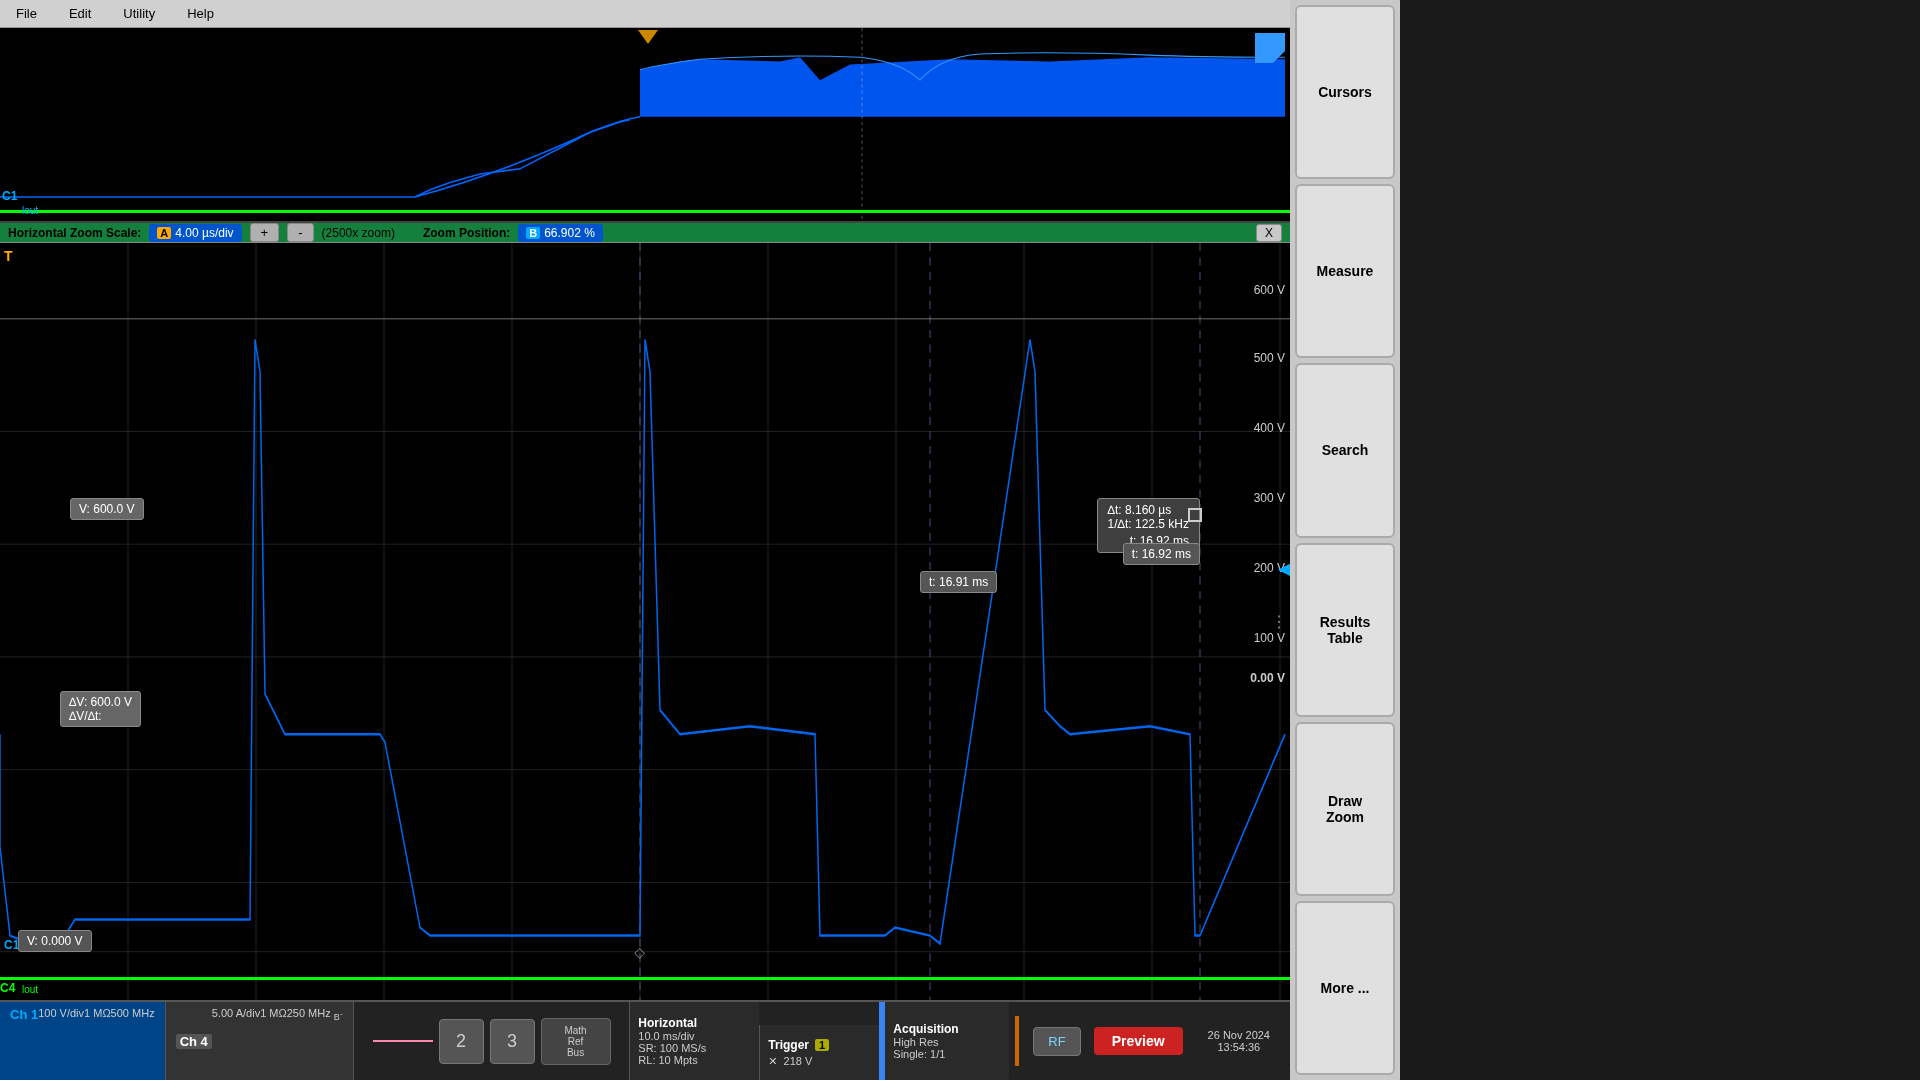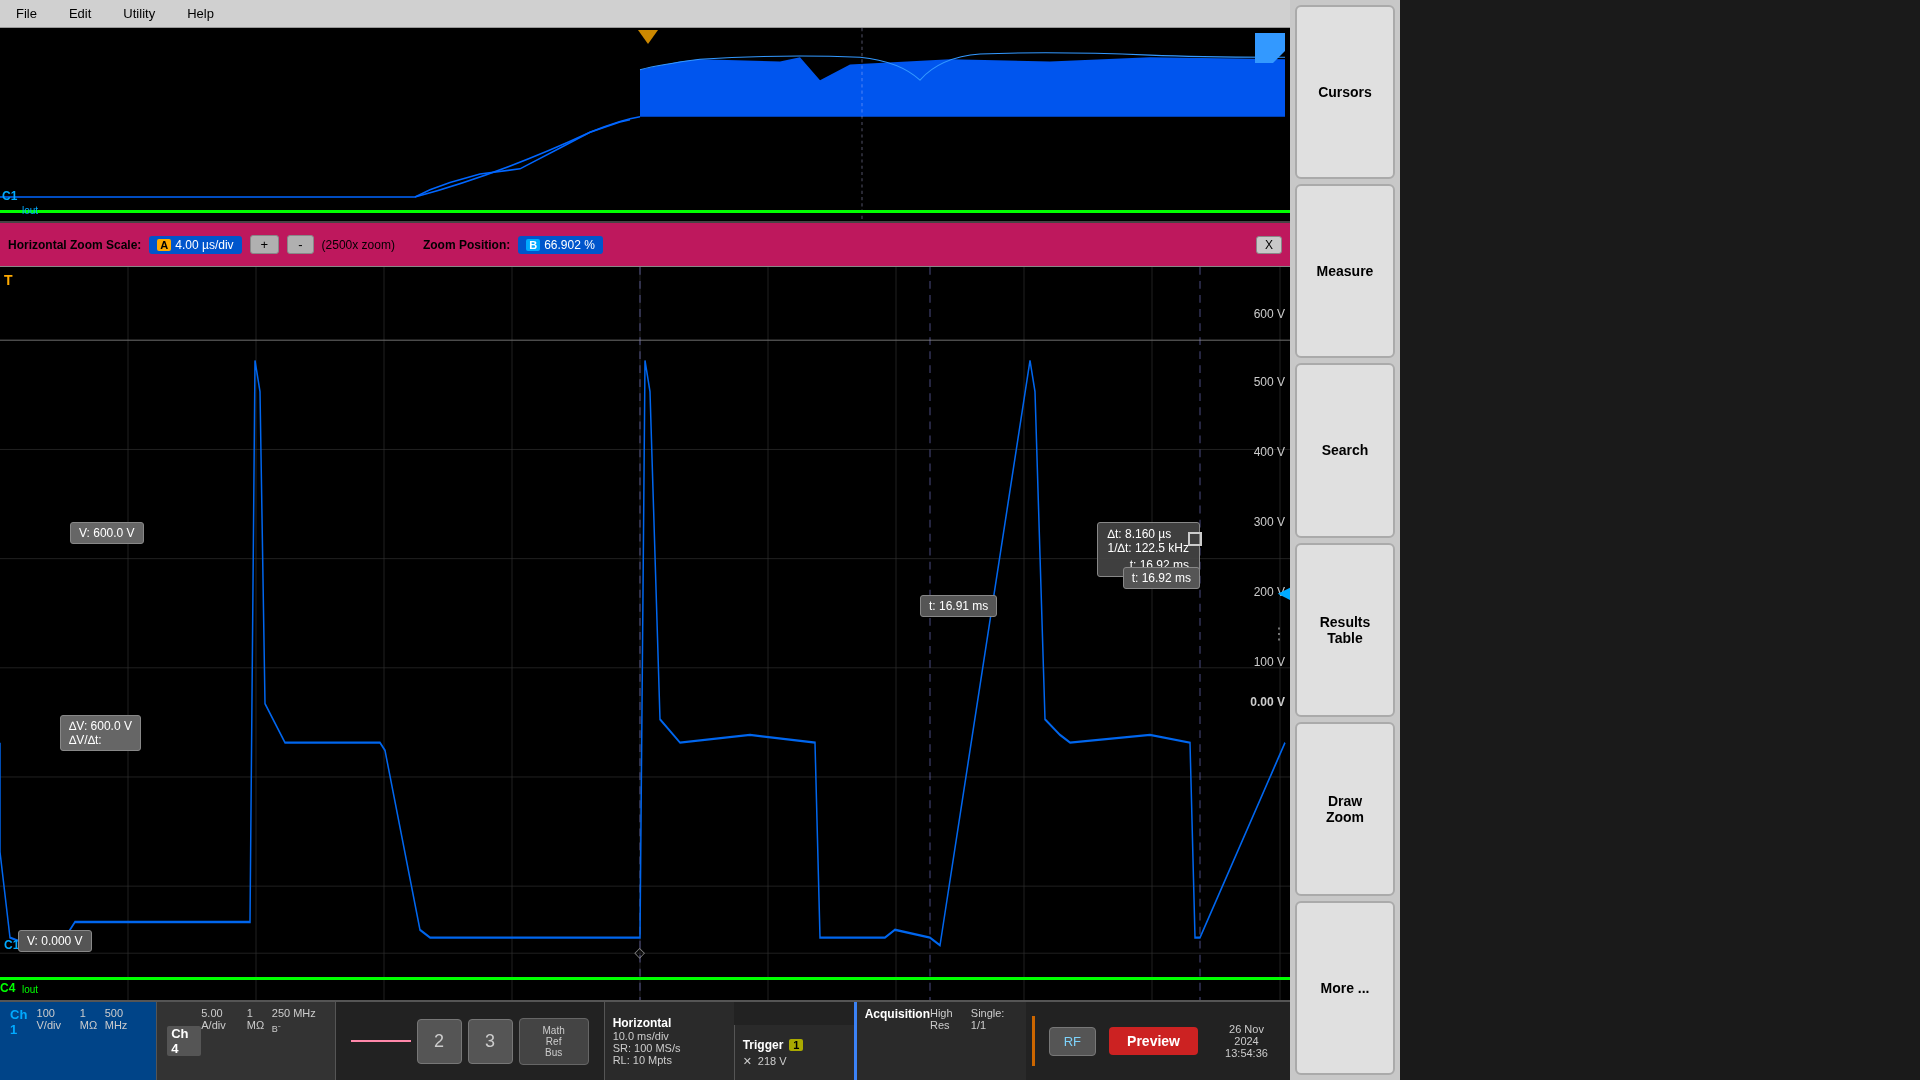--- a/index.html
+++ b/index.html
@@ -98,22 +98,22 @@
       top: 0;
       left: 0;
       width: 100%;
       height: 100%;
     }
 
     
     .zoom-bar {
       display: flex;
       align-items: center;
-      background: #be185d;
-      height: 44px;
+      background: #15803d;
+      height: 20px;
       padding: 0 8px;
       gap: 8px;
       font-size: 12px;
       color: #000;
       border-bottom: 1px solid #888;
     }
     .zoom-bar-label { font-weight: bold; font-size: 12px; }
     .zoom-value-box {
       background: #0055cc;
       color: #fff;
@@ -335,24 +335,24 @@
       background: #aaaa00;
       color: #000;
       border-radius: 2px;
       padding: 0 4px;
       font-size: 11px;
       font-weight: bold;
     }
 
     .acq-panel {
       background: #2a2a2a;
-      border-left: 3px solid #3b82f6;
+      border-left: 6px solid #3b82f6;
       padding: 5px 8px;
       display: flex;
-      flex-direction: row;
+      flex-direction: column;
       justify-content: center;
       min-width: 130px;
     }
 
     .rf-btn {
       background: #555;
       border: 1px solid #777;
       border-radius: 4px;
       color: #7dd3fc;
       font-size: 13px;

